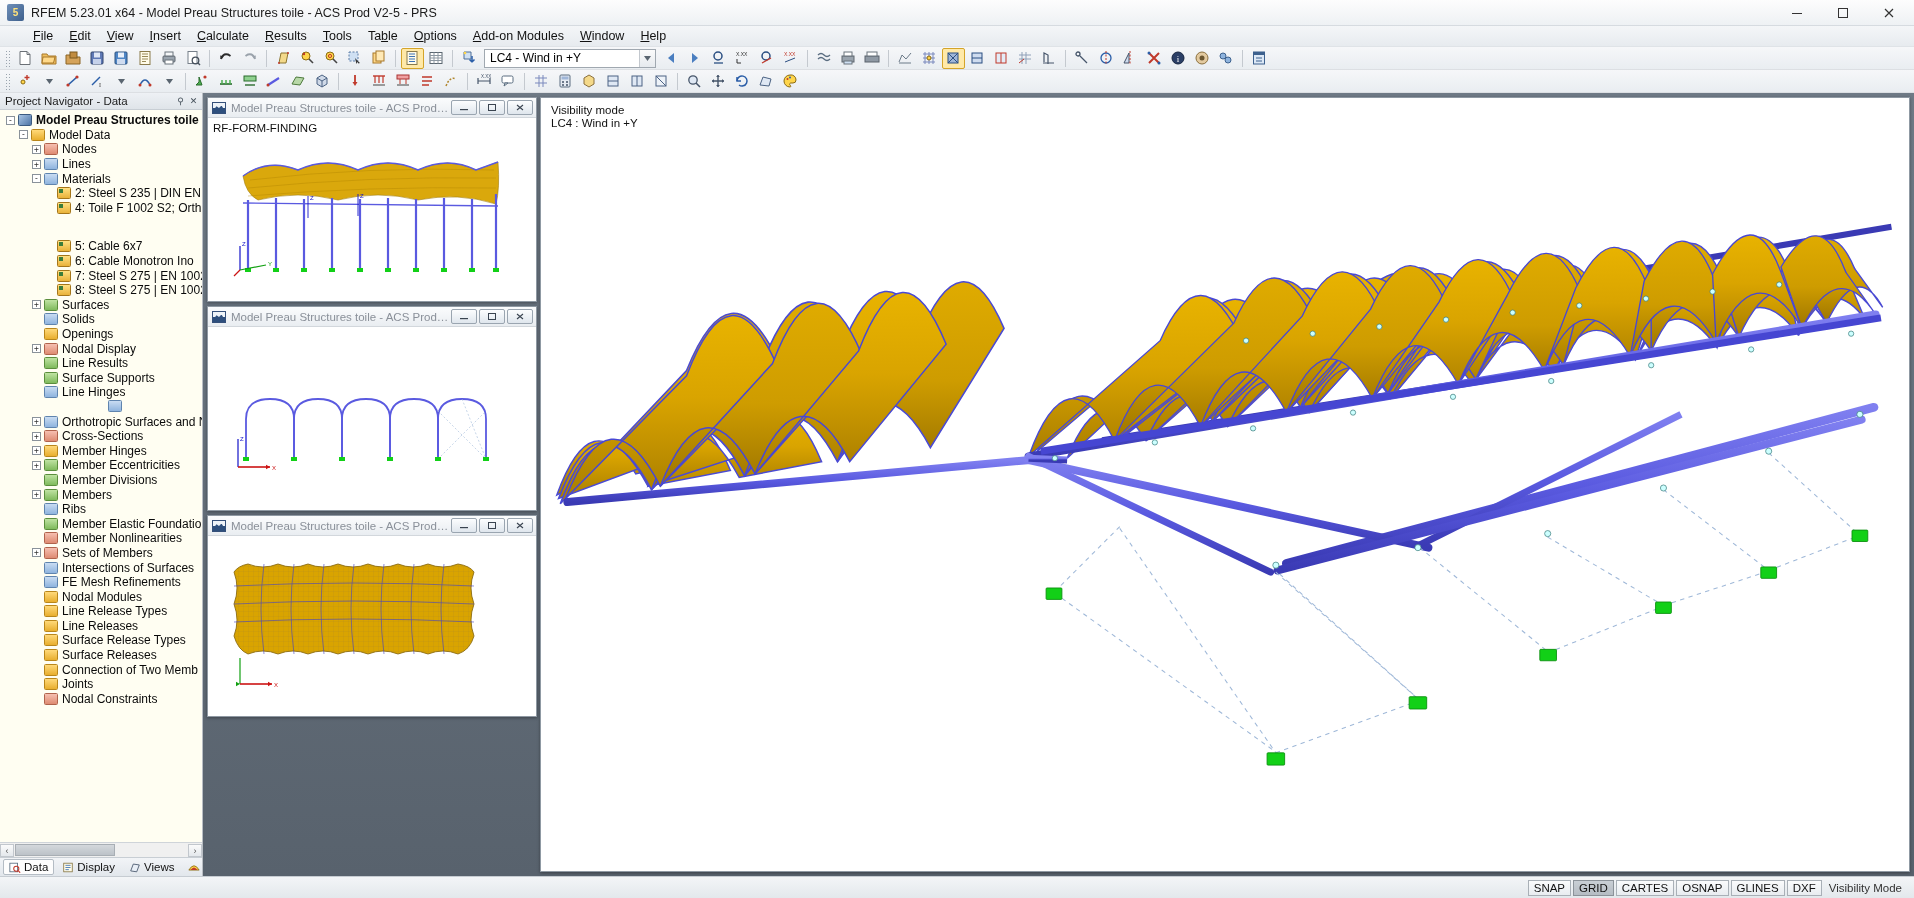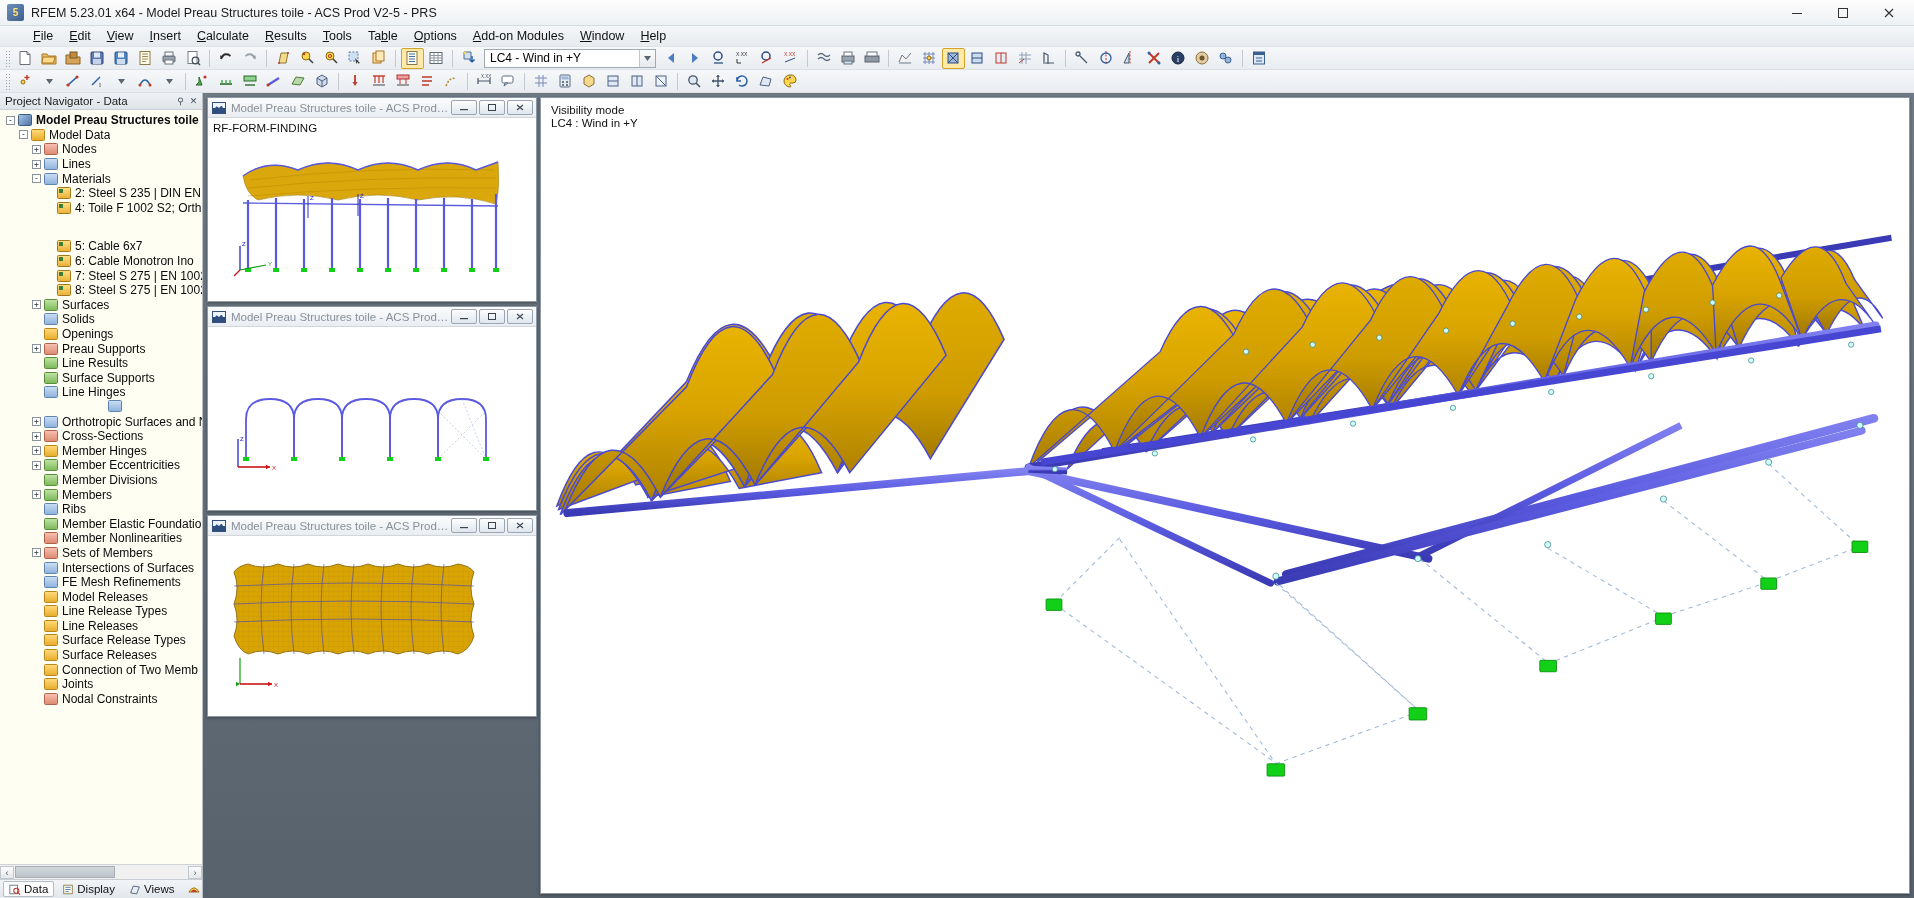--- a/index.html
+++ b/index.html
@@ -876,21 +876,21 @@
             <span class="t-lbl">Solids</span>
           </div>
           <div class="tnode" style="padding-left: 30px;">
             <span class="t-nospace"></span>
             <span class="t-ico ic-folder"></span>
             <span class="t-lbl">Openings</span>
           </div>
           <div class="tnode" style="padding-left: 30px;">
             <span class="t-exp">+</span>
             <span class="t-ico ic-folder-r"></span>
-            <span class="t-lbl">Preau Supports</span>
+            <span class="t-lbl">Nodal Display</span>
           </div>
           <div class="tnode" style="padding-left: 30px;">
             <span class="t-nospace"></span>
             <span class="t-ico ic-folder-g"></span>
             <span class="t-lbl">Line Results</span>
           </div>
           <div class="tnode" style="padding-left: 30px;">
             <span class="t-nospace"></span>
             <span class="t-ico ic-folder-g"></span>
             <span class="t-lbl">Surface Supports</span>
@@ -961,21 +961,21 @@
             <span class="t-lbl">Intersections of Surfaces</span>
           </div>
           <div class="tnode" style="padding-left: 30px;">
             <span class="t-nospace"></span>
             <span class="t-ico ic-folder-b"></span>
             <span class="t-lbl">FE Mesh Refinements</span>
           </div>
           <div class="tnode" style="padding-left: 30px;">
             <span class="t-nospace"></span>
             <span class="t-ico ic-folder"></span>
-            <span class="t-lbl">Model Releases</span>
+            <span class="t-lbl">Nodal Modules</span>
           </div>
           <div class="tnode" style="padding-left: 30px;">
             <span class="t-nospace"></span>
             <span class="t-ico ic-folder"></span>
             <span class="t-lbl">Line Release Types</span>
           </div>
           <div class="tnode" style="padding-left: 30px;">
             <span class="t-nospace"></span>
             <span class="t-ico ic-folder"></span>
             <span class="t-lbl">Line Releases</span>
@@ -1556,14 +1556,24 @@
               </g>
 
             </g>
           </svg>
         </div>
       </div>
 
     </div>
   </div>
 
+  <div class="statusbar">
+    <div class="status-left"></div>
+    <div class="sb-btn">SNAP</div>
+    <div class="sb-btn on">GRID</div>
+    <div class="sb-btn">CARTES</div>
+    <div class="sb-btn">OSNAP</div>
+    <div class="sb-btn">GLINES</div>
+    <div class="sb-btn">DXF</div>
+    <div class="sb-text">Visibility Mode</div>
+  </div>
 
 </div>
 
 </body></html>

